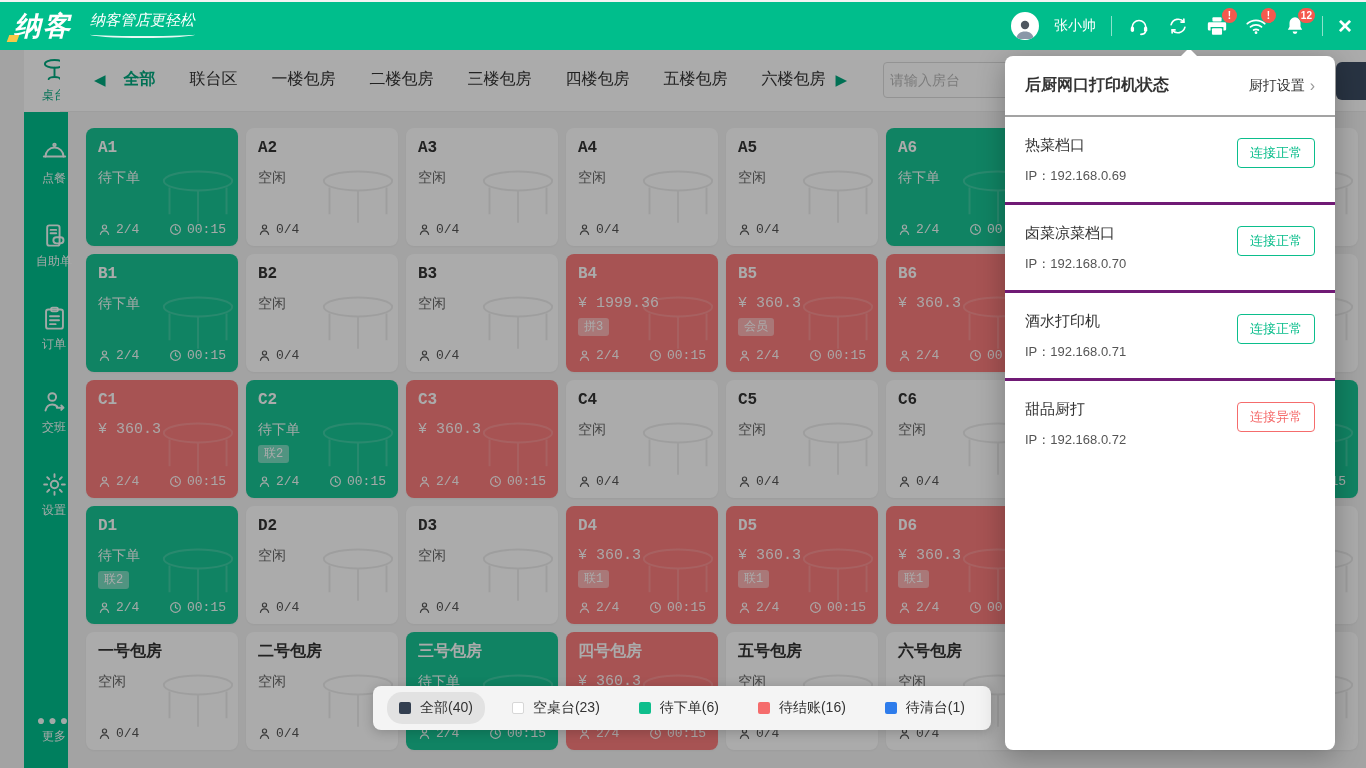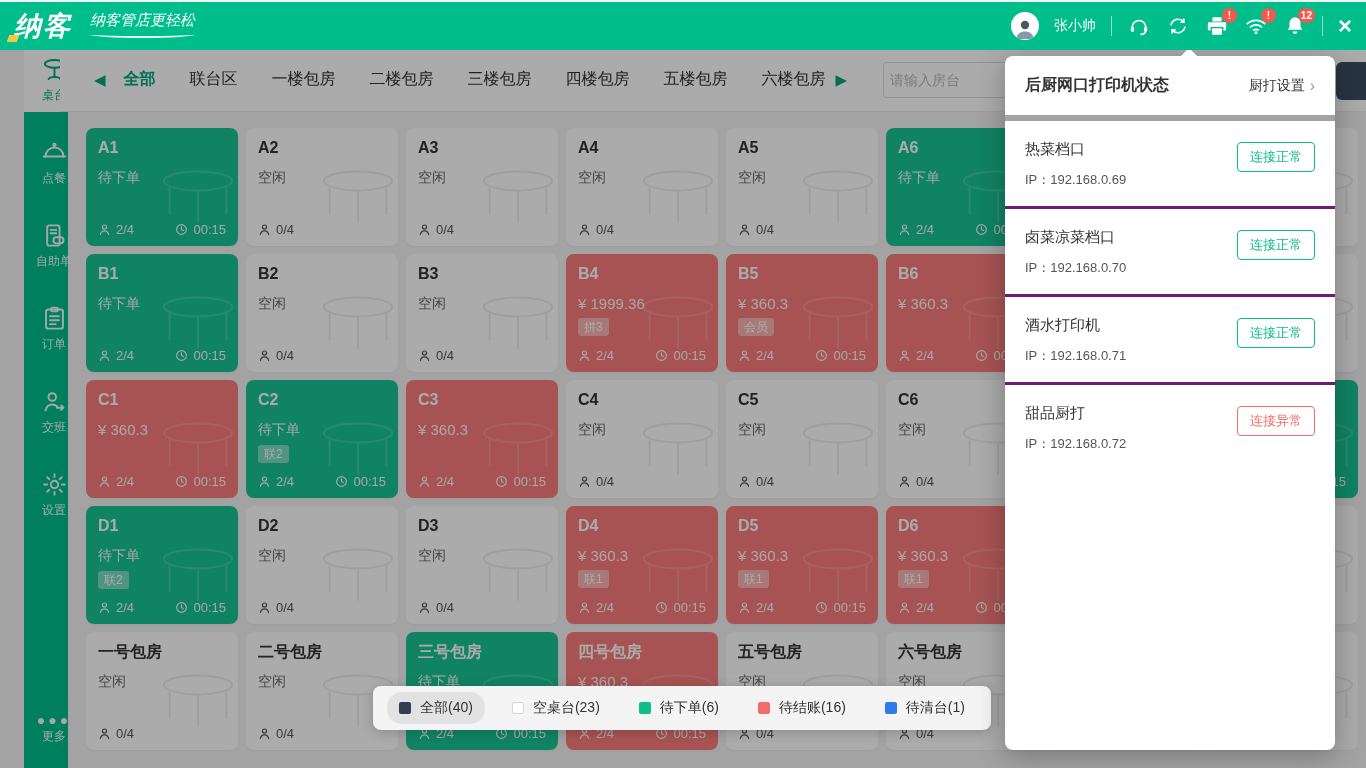--- a/index.html
+++ b/index.html
@@ -49,21 +49,21 @@
   .tabs{display:flex;align-items:center;gap:34px;margin-left:8px;}
   .tab{font-size:16px;color:#333;cursor:pointer;white-space:nowrap;}
   .tab.active{color:#00A87E;font-weight:bold;}
   .search{margin-left:26px;width:150px;height:36px;border:1px solid #DCDCDC;border-radius:4px;
     font-size:14px;padding:0 6px;color:#333;outline:none;background:#fff;}
   .search::placeholder{color:#B9B9B9;}
   .dark-btn{position:absolute;top:14px;right:-6px;width:36px;height:38px;background:#3D4C63;
     border-radius:6px;cursor:pointer;z-index:3;}
 
   
-  .content{position:absolute;left:60px;top:112px;width:1306px;height:656px;background:#F3F3F3;}
+  .content{position:absolute;left:60px;top:112px;width:1306px;height:656px;background:#F3F3F3;font-family:Liberation Mono, monospace;}
   .grid{position:absolute;left:26px;top:16px;display:grid;grid-template-columns:repeat(8,152px);
     grid-auto-rows:118px;gap:8px;}
   .card{position:relative;width:152px;height:118px;border-radius:8px;background:#FFFFFF;
     padding:10px 12px;color:#333;overflow:hidden;cursor:pointer;box-shadow:0 1px 2px rgba(0,0,0,.04);}
   .card.order{background:var(--card-green);color:#fff;}
   .card.bill{background:var(--card-red);color:#fff;}
   .c-name{font-size:16px;font-weight:bold;line-height:20px;}
   .c-status{font-size:14px;margin-top:11px;color:#666;}
   .card.order .c-status,.card.bill .c-status{color:rgba(255,255,255,.95);}
   .c-amount{font-size:15px;margin-top:11px;color:rgba(255,255,255,.95);}
@@ -89,21 +89,21 @@
   .lg-item.selected{background:#E2E2E2;}
   .sq{width:12px;height:12px;border-radius:2px;flex:0 0 auto;}
   .sq.bordered{border:1px solid #D7D7D7;}
 
   
   .popup{position:absolute;left:1005px;top:56px;width:330px;height:694px;background:#fff;
     border-radius:8px;box-shadow:0 6px 28px rgba(0,0,0,.28);z-index:30;}
   .popup .tip{position:absolute;top:-8px;left:175px;width:0;height:0;
     border-left:9px solid transparent;border-right:9px solid transparent;border-bottom:9px solid #fff;}
   .pp-head{display:flex;align-items:center;justify-content:space-between;padding:19px 20px;
-    border-bottom:6px solid #a3a3a3;}
+    border-bottom:2px solid #a3a3a3;}
   .pp-title{font-size:16px;font-weight:bold;color:#333;}
   .pp-set{font-size:14px;color:#333;cursor:pointer;display:flex;align-items:center;gap:5px;}
   .pp-set .chev{color:#999;font-size:16px;}
   .pr-item{position:relative;padding:19px 20px 17px;}
   .pr-item + .pr-item{border-top:3px solid #701a75;}
   .pr-name{font-size:15px;color:#333;}
   .pr-ip{font-size:13px;color:#555;margin-top:12px;}
   .pr-badge{position:absolute;right:20px;top:21px;font-size:13px;padding:5px 12px;border-radius:4px;
     border:1px solid var(--ok);color:var(--ok);background:#fff;cursor:pointer;}
   .pr-badge.err{border-color:var(--err);color:var(--err);}

